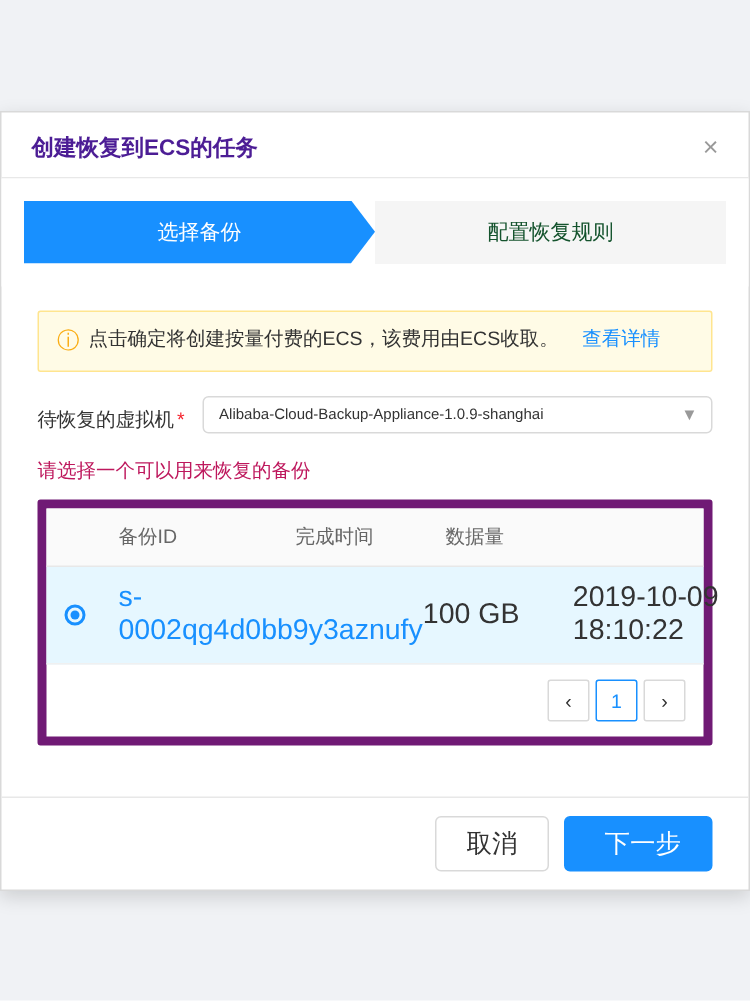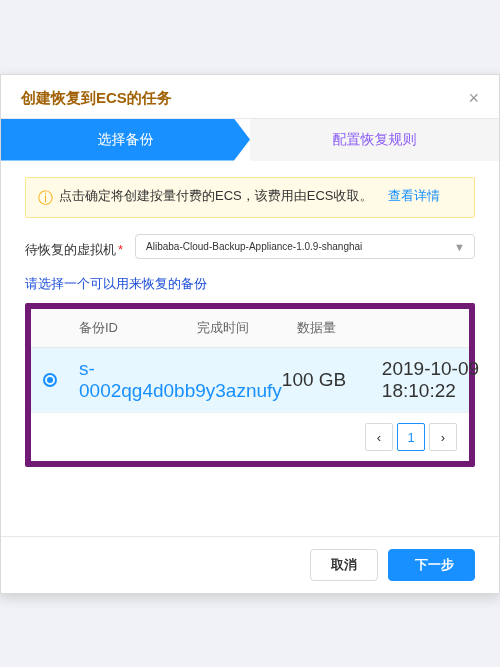--- a/index.html
+++ b/index.html
@@ -24,33 +24,33 @@
     .dialog-header {
       display: flex;
       align-items: center;
       justify-content: space-between;
       padding: 14px 20px 10px 20px;
       border-bottom: 1px solid #e8e8e8;
     }
     .dialog-title {
       font-size: 15px;
       font-weight: bold;
-      color: #a16207;
+      color: #4c1d95;
     }
     .close-btn {
       cursor: pointer;
       color: #999;
       font-size: 18px;
       line-height: 1;
       user-select: none;
     }
     .steps-bar {
       display: flex;
       background: #fff;
-      padding: 0;
+      padding: 15px;
     }
     .step {
       flex: 1;
       text-align: center;
       padding: 12px 0;
       font-size: 14px;
       position: relative;
     }
     .step.active {
       background: #1890ff;
@@ -126,21 +126,21 @@
       position: absolute;
       right: 10px;
       top: 50%;
       transform: translateY(-50%);
       color: #999;
       pointer-events: none;
       font-size: 11px;
     }
     .section-title {
       font-size: 13px;
-      color: #1d4ed8;
+      color: #be185d;
       margin-bottom: 10px;
     }
     .table-container {
       border: 6px solid #701a75;
       border-radius: 2px;
     }
     .table-header {
       display: grid;
       grid-template-columns: 36px 1fr 100px 160px;
       background: #fafafa;
@@ -215,26 +215,25 @@
     .dialog-footer {
       display: flex;
       justify-content: flex-end;
       padding: 12px 24px;
       gap: 10px;
       border-top: 1px solid #e8e8e8;
     }
     .btn {
       padding: 6px 20px;
       border-radius: 4px;
-      font-size: 13px;
+      font-size: 17px;
       cursor: pointer;
       border: 1px solid #d9d9d9;
       background: #fff;
       color: #333;
-      font-weight: bold;
     }
     .btn-primary {
       background: #1890ff;
       border-color: #1890ff;
       color: #fff;
       padding-left: 26px;
     }
   </style>
 </head>
 <body>
@@ -243,21 +242,21 @@
 
   <div class="dialog-header">
     <span class="dialog-title">创建恢复到ECS的任务</span>
     <span class="close-btn">×</span>
   </div>
 
   <div class="steps-bar">
     <div class="step active">
       <span>选择备份</span>
     </div>
-    <div class="step inactive-second" style="flex:1; text-align:center; padding:12px 0; font-size:14px; background:#f5f5f5; color:#8b5cf6;">
+    <div class="step inactive-second" style="flex:1; text-align:center; padding:12px 0; font-size:14px; background:#f5f5f5; color:#14532d;">
       <span>配置恢复规则</span>
     </div>
   </div>
 
   <div class="dialog-body">
 
     <div class="notice-bar">
       <span class="notice-icon">ⓘ</span>
       <span>
         <span>点击确定将创建按量付费的ECS，该费用由ECS收取。</span>

